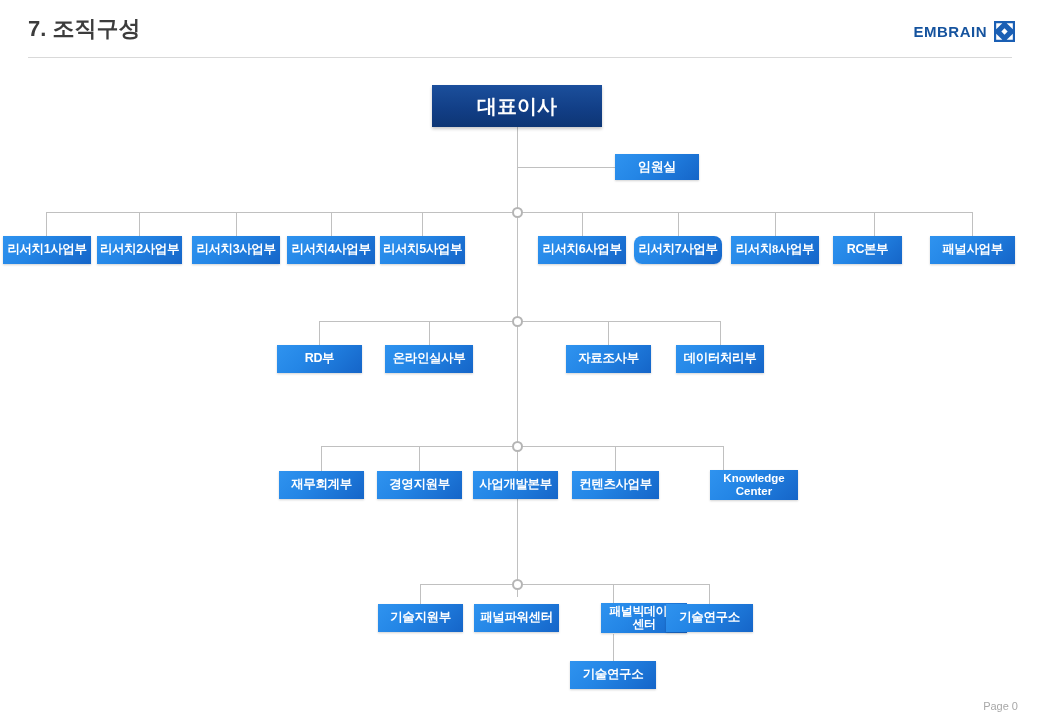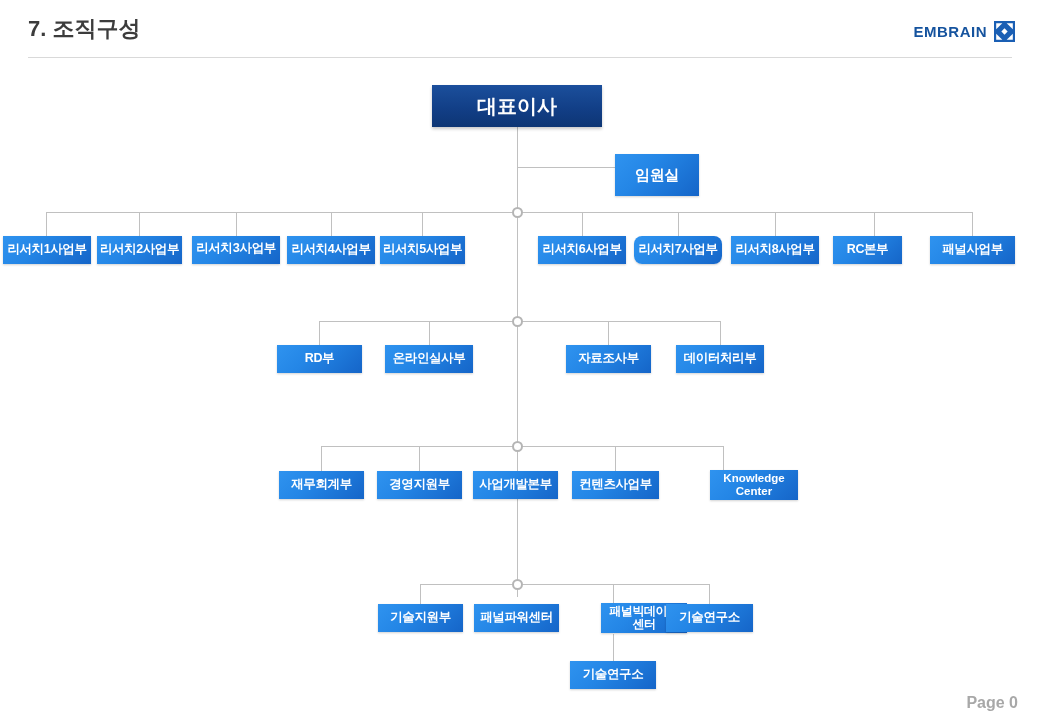--- a/index.html
+++ b/index.html
@@ -58,28 +58,28 @@
     letter-spacing:-0.4px;
   }
   .box.dept{font-size:12.5px;height:28px;}
   .box.two-line{line-height:1.12;font-size:12px;margin-left:31px;}
   .box.ceo{
     font-size:20px;height:42px;
     background:linear-gradient(180deg,#1b4f9c 0%,#123f87 55%,#0d3574 100%);
     letter-spacing:0px;
     box-shadow:0 2px 3px rgba(0,0,0,.22);
   }
-  .box.exec{font-size:15px;height:42px;}
+  .box.exec{font-size:13px;height:26px;}
 
   .box.knowledge{font-size:11.5px;letter-spacing:0px;}
 
   
   .page-num{
     position:absolute;right:22px;bottom:8px;
-    font-size:16px;color:#a8a8a8;font-weight:bold;
+    font-size:11px;color:#a8a8a8;
   }
 </style>
 </head>
 <body>
 
 <div id="slide">
 
   <div class="page-title">7. 조직구성</div>
   <div class="header-rule"></div>
 
@@ -134,26 +134,26 @@
   <div class="node" style="left:512px;top:579px;"></div>
 
   <div class="ln v" style="left:613px;top:634px;height:27px;"></div>
 
   <div class="box ceo" style="left:432px;top:85px;width:170px;">대표이사</div>
 
   <div class="box exec" style="left:615px;top:154px;width:84px;">임원실</div>
 
   <div class="box dept" style="left:3px;top:236px;width:88px;">리서치1사업부</div>
   <div class="box dept" style="left:97px;top:236px;width:85px;">리서치2사업부</div>
-  <div class="box dept" style="left:192px;top:236px;width:88px;font-family:Liberation Mono, monospace;">리서치3사업부</div>
+  <div class="box dept" style="left:192px;top:236px;width:88px;">리서치3사업부</div>
   <div class="box dept" style="left:287px;top:236px;width:88px;">리서치4사업부</div>
   <div class="box dept" style="left:380px;top:236px;width:85px;">리서치5사업부</div>
   <div class="box dept" style="left:538px;top:236px;width:88px;">리서치6사업부</div>
   <div class="box dept" style="left:634px;top:236px;width:88px;border-radius:8px;">리서치7사업부</div>
-  <div class="box dept" style="left:731px;top:236px;width:88px;">리서치8사업부</div>
+  <div class="box dept" style="left:731px;top:236px;width:88px;font-family:Liberation Serif, serif;">리서치8사업부</div>
   <div class="box dept" style="left:833px;top:236px;width:69px;">RC본부</div>
   <div class="box dept" style="left:930px;top:236px;width:85px;">패널사업부</div>
 
   <div class="box dept" style="left:277px;top:345px;width:85px;">RD부</div>
   <div class="box dept" style="left:385px;top:345px;width:88px;">온라인실사부</div>
   <div class="box dept" style="left:566px;top:345px;width:85px;">자료조사부</div>
   <div class="box dept" style="left:676px;top:345px;width:88px;">데이터처리부</div>
 
   <div class="box dept" style="left:279px;top:471px;width:85px;">재무회계부</div>
   <div class="box dept" style="left:377px;top:471px;width:85px;">경영지원부</div>

